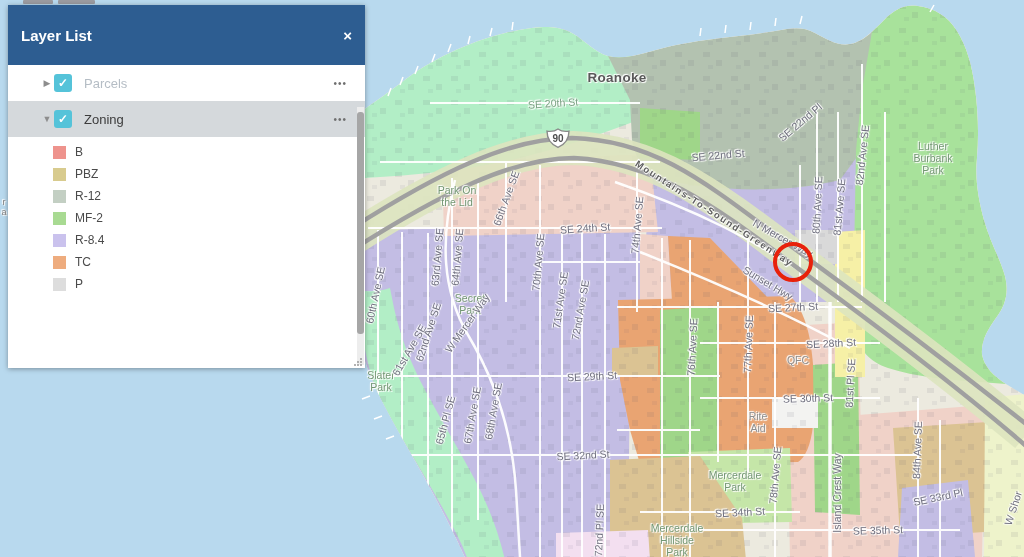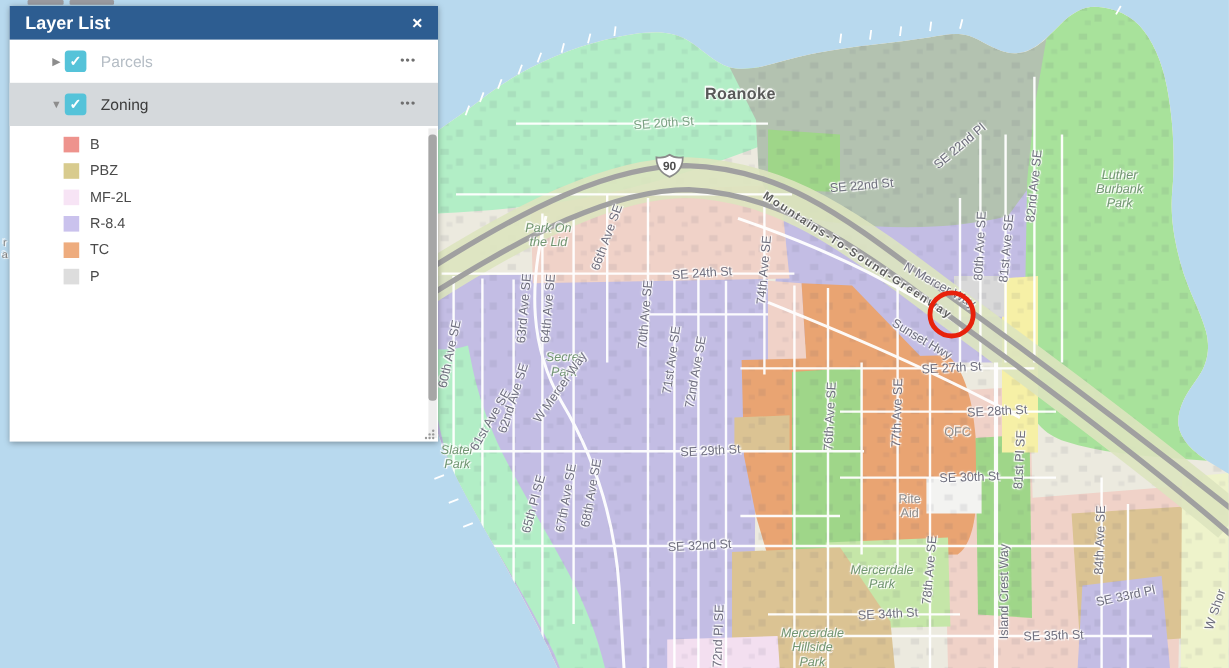--- a/index.html
+++ b/index.html
@@ -7,31 +7,31 @@
          font-family:"Liberation Sans",sans-serif;background:#b8d9ee;}
   
   #map-svg{position:absolute;left:0;top:0;}
   #map-labels{position:absolute;left:0;top:0;width:1024px;height:557px;pointer-events:none;padding-left:28px;}
   .lbl{position:absolute;white-space:pre-line;text-align:center;line-height:1.15;
        transform:translate(-50%,-50%) rotate(var(--r,0deg));
        text-shadow:0 0 2px #fff,0 0 3px #fff,1px 1px 0 rgba(255,255,255,.85),-1px -1px 0 rgba(255,255,255,.85);}
   .lbl-street{font-size:10.5px;color:#70707f;}
   .lbl-street-green{font-size:10.5px;color:#7ba183;}
   .lbl-place{font-size:13.5px;font-weight:bold;color:#595959;letter-spacing:.3px;}
-  .lbl-park{font-size:10.5px;color:#729672;font-style:italic;}
+  .lbl-park{font-size:10.5px;color:#729672;}
   .lbl-store{font-size:10.5px;color:#8e8e8e;}
   .lbl-greenway{font-size:9.5px;color:#5f5f5f;letter-spacing:1.6px;font-weight:bold;}
   .lbl-fragment{font-size:9px;color:#808080;}
   #annotation-circle{position:absolute;border-radius:50%;background:transparent;pointer-events:none;}
   .map-tab{position:absolute;top:0;height:4px;background:#9b9ba0;border-radius:1px;}
   
   #panel{position:absolute;left:8px;top:5px;width:357px;height:363px;background:#fff;
          box-shadow:0 1px 5px rgba(0,0,0,.35);}
   #panel-header{height:28px;background:var(--header-color,#2d5d91);display:flex;align-items:center;
-                justify-content:space-between;padding:0 13px;}
+                justify-content:space-between;padding:16px 13px;}
   #panel-title{color:#fff;font-size:15px;font-weight:bold;}
   #panel-close{color:#fff;font-size:15px;font-weight:bold;cursor:pointer;line-height:1;}
   .layer-row{height:36px;display:flex;align-items:center;position:relative;}
   .layer-row.selected{background:#d5d9dc;}
   .twisty{width:14px;margin-left:32px;font-size:9px;color:#8d8d8d;text-align:center;cursor:pointer;}
   .cbx{width:18px;height:18px;border-radius:3px;background:var(--checkbox-color,#55c3d9);
        color:#fff;font-size:12px;font-weight:bold;text-align:center;line-height:18px;cursor:pointer;}
   .layer-label{margin-left:12px;font-size:13px;color:#3c3c3c;}
   .layer-label.dimmed{color:#b5bdc5;}
   .dots{position:absolute;right:18px;top:50%;transform:translateY(-50%);font-size:10px;
@@ -233,22 +233,26 @@
     <div id="legend-list">
         <div class="leg-row">
           <span class="leg-swatch" style="background: rgb(238, 147, 141);"></span>
           <span class="leg-label">B</span>
         </div>
         <div class="leg-row">
           <span class="leg-swatch" style="background: rgb(216, 203, 142);"></span>
           <span class="leg-label">PBZ</span>
         </div>
         <div class="leg-row">
-          <span class="leg-swatch" style="background: rgb(247, 228, 245);"></span>
-          <span class="leg-label">MF-2L</span>
+          <span class="leg-swatch" style="background: rgb(195, 207, 195);"></span>
+          <span class="leg-label">R-12</span>
+        </div>
+        <div class="leg-row">
+          <span class="leg-swatch" style="background: rgb(168, 218, 146);"></span>
+          <span class="leg-label">MF-2</span>
         </div>
         <div class="leg-row">
           <span class="leg-swatch" style="background: rgb(202, 194, 237);"></span>
           <span class="leg-label">R-8.4</span>
         </div>
         <div class="leg-row">
           <span class="leg-swatch" style="background: rgb(238, 172, 126);"></span>
           <span class="leg-label">TC</span>
         </div>
         <div class="leg-row">

